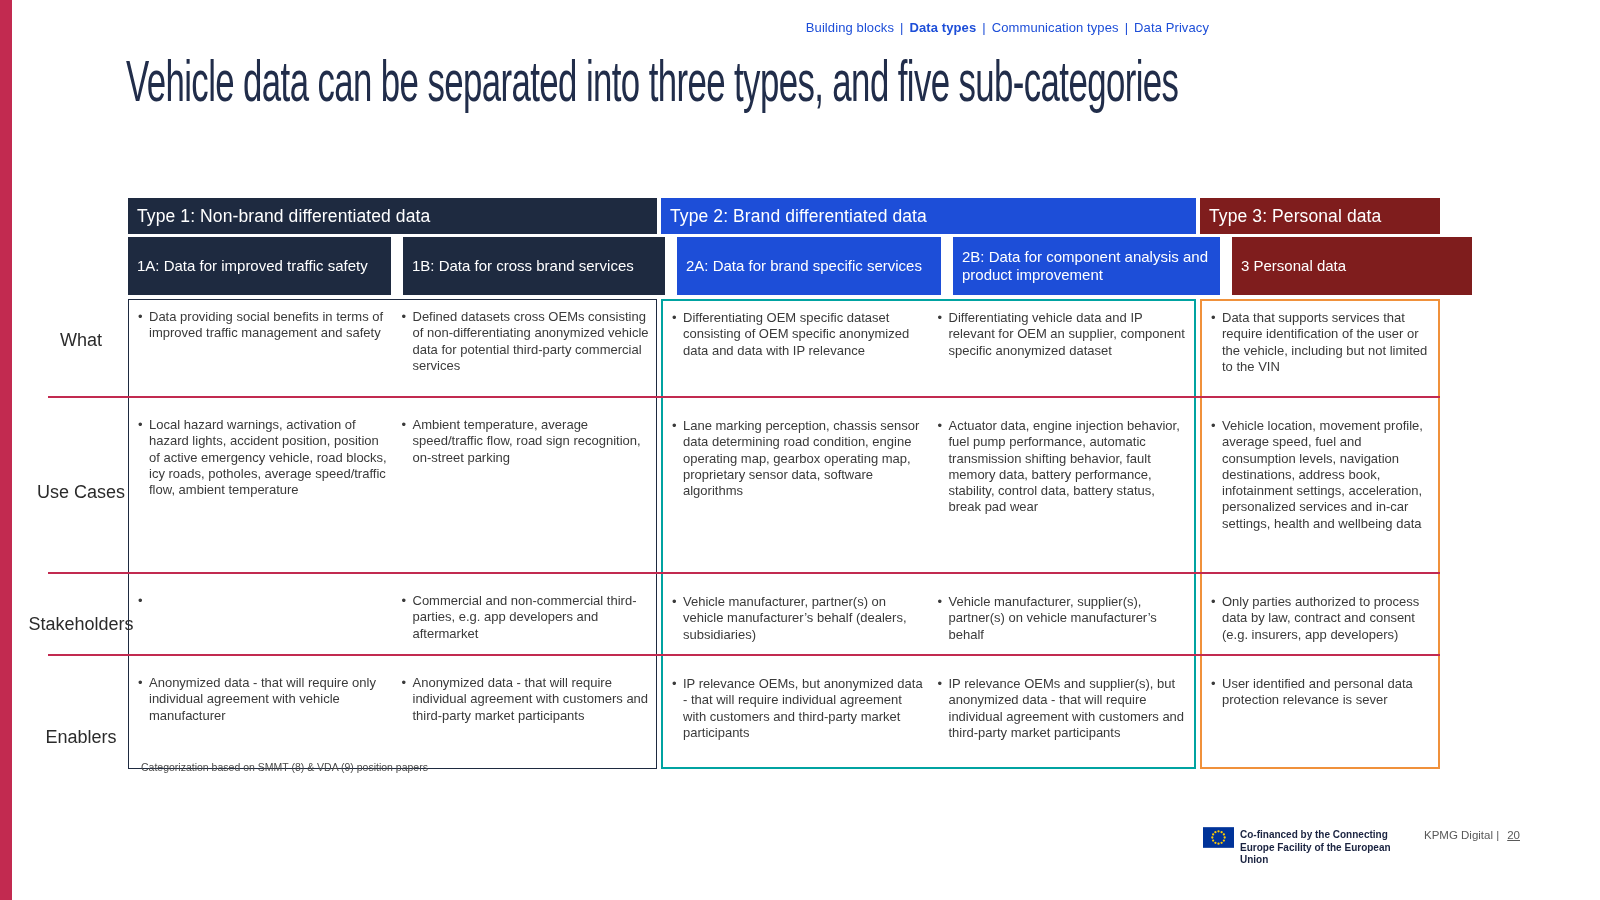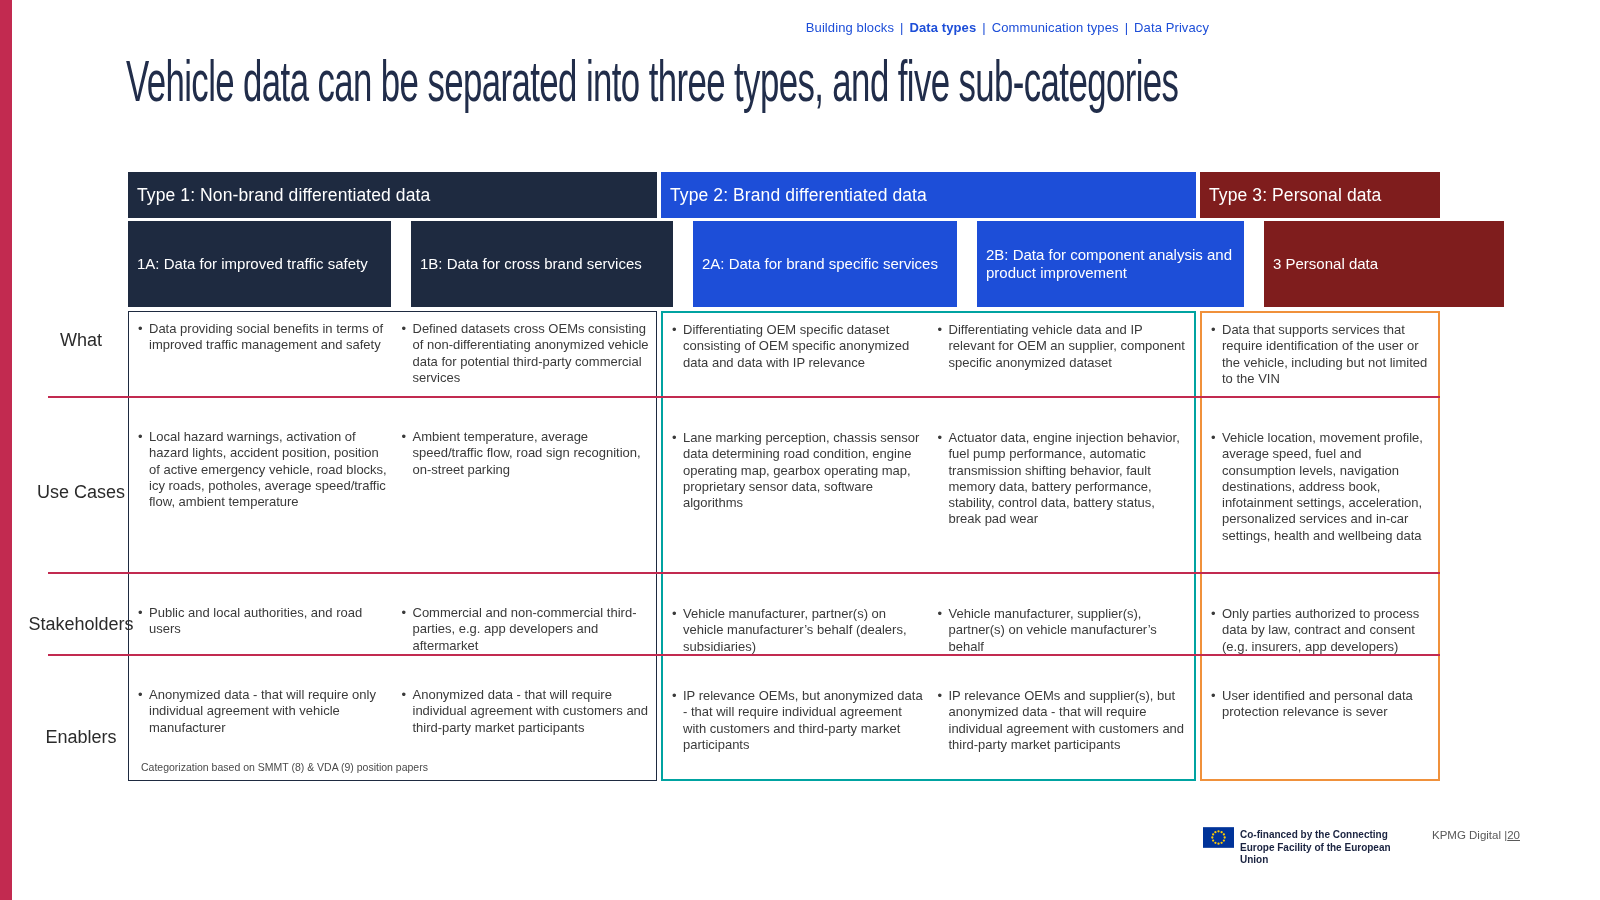--- a/index.html
+++ b/index.html
@@ -20,26 +20,26 @@
 
   .title-wrap { position:absolute; left:126px; top:52px; width:1200px; height:60px; }
   .title-wrap .title-text {
     display:inline-block; white-space:nowrap; font-size:58px; font-weight:400;
     color:#212D4A; letter-spacing:-1px; line-height:1.0;
     transform:scaleX(0.60); transform-origin:left top;
   }
 
   .table-wrap { position:absolute; left:128px; top:172px; width:1312px; }
 
-  .hdr1 { display:grid; grid-template-columns:529px 535px 240px; column-gap:4px; height:46px; margin-bottom:3px; }
+  .hdr1 { display:grid; grid-template-columns:529px 535px 240px; column-gap:4px; height:36px; margin-bottom:3px;margin-top:26px; }
   .hdr1 > div {
     color:#fff; font-size:17.5px; display:flex; align-items:center; padding-left:9px;
     letter-spacing:0.1px;
   }
-  .hdr2 { display:grid; grid-template-columns:263px 262px 264px 267px 240px; column-gap:20px; height:86px; margin-bottom:4px; }
+  .hdr2 { display:grid; grid-template-columns:263px 262px 264px 267px 240px; column-gap:12px; height:58px; margin-bottom:4px; }
   .hdr2 > div {
     color:#fff; font-size:15px; line-height:1.2; display:flex; align-items:center;
     padding:4px 10px 4px 9px;
   }
   .bg-navy { background:#1E2A40; }
   .bg-teal { background:#1d4ed8; }
   .bg-orange { background:#7f1d1d; }
 
   .tbody { position:relative; height:470px; }
   .gbox { position:absolute; top:0; height:470px; display:grid; }
@@ -64,21 +64,21 @@
   .label-enablers { top:727px; }
 
   .footnote { position:absolute; left:141px; top:761px; font-size:10.5px; color:#4a4a4a; }
 
   .eu-flag { position:absolute; left:1203px; top:827px; width:31px; height:21px; }
   .eu-text {
     position:absolute; left:1240px; top:829px; width:178px;
     font-size:10px; font-weight:bold; color:#1A2340; line-height:1.25;
   }
   .kpmg { position:absolute; right:80px; top:829px; font-size:11.5px; color:#595959; white-space:nowrap; }
-  .kpmg .pg { margin-left:0;text-decoration:underline; }
+  .kpmg .pg { margin-left:8px;text-decoration:underline; }
 </style>
 </head>
 <body>
 
 <div class="slide">
   <div class="accent-bar"></div>
 
   <div class="breadcrumb">
     <span>Building blocks</span><span class="sep">|</span><span class="active">Data types</span><span class="sep">|</span><span>Communication types</span><span class="sep">|</span><span>Data Privacy</span>
   </div>
@@ -114,21 +114,20 @@
         <div class="bcell">
             <span class="dot">•</span>
             <span class="ctext">Local hazard warnings, activation of hazard lights, accident position, position of active emergency vehicle, road blocks, icy roads, potholes, average speed/traffic flow, ambient temperature</span>
           </div>
         <div class="bcell">
             <span class="dot">•</span>
             <span class="ctext">Ambient temperature, average speed/traffic flow, road sign recognition, on-street parking</span>
           </div>
         <div class="bcell">
             <span class="dot">•</span>
-            <span class="ctext">Public and local authorities, and road users</span>
           </div>
         <div class="bcell">
             <span class="dot">•</span>
             <span class="ctext">Commercial and non-commercial third-parties, e.g. app developers and aftermarket</span>
           </div>
         <div class="bcell">
             <span class="dot">•</span>
             <span class="ctext">Anonymized data  - that will require only individual agreement with vehicle manufacturer</span>
           </div>
         <div class="bcell">

